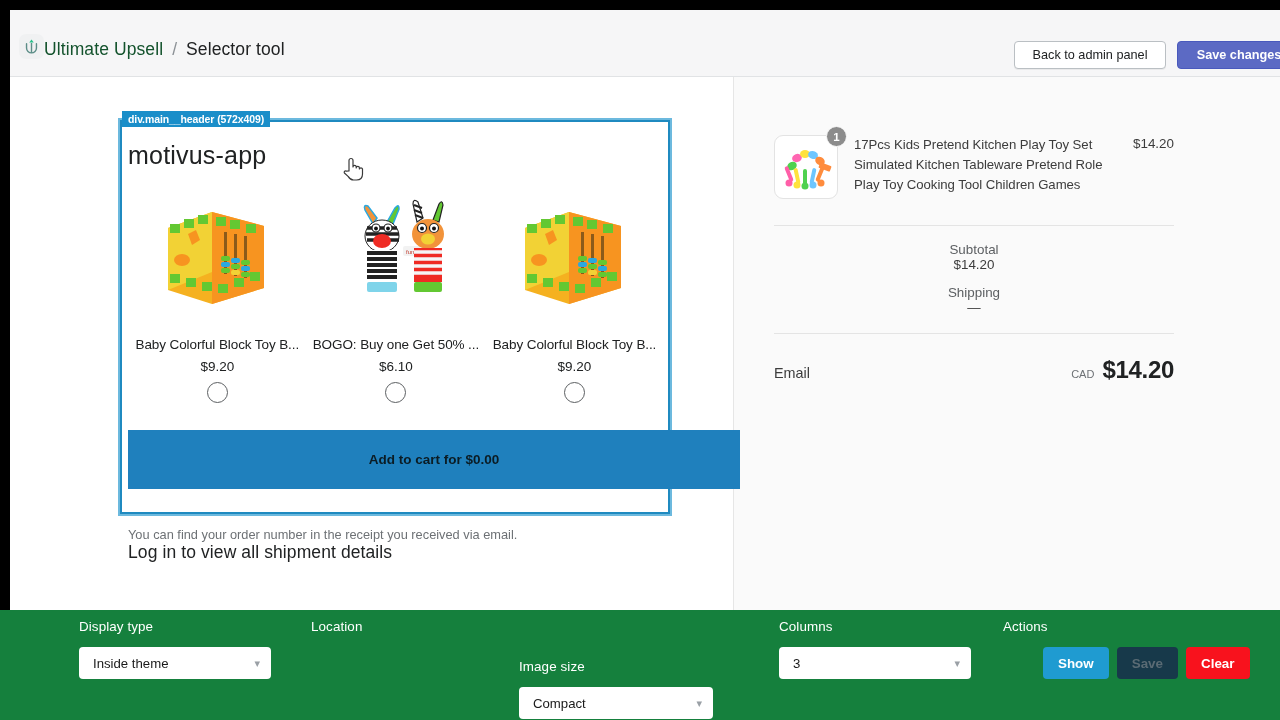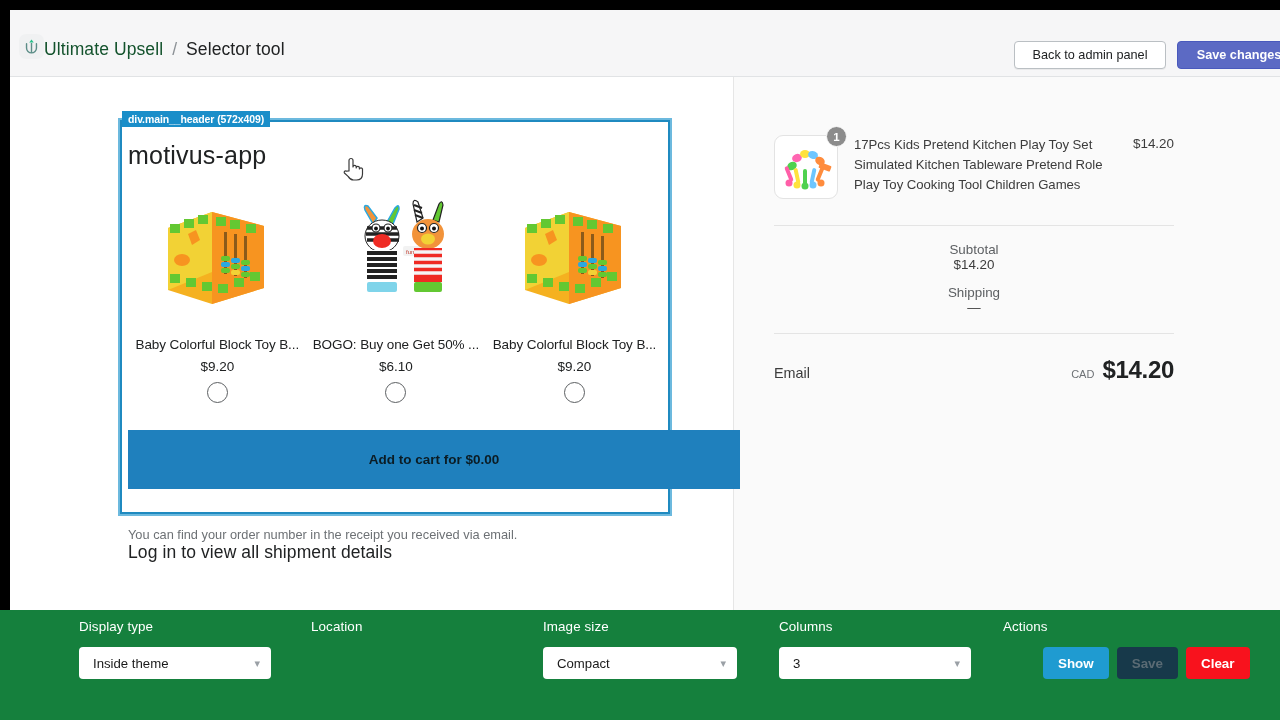--- a/index.html
+++ b/index.html
@@ -192,21 +192,21 @@
   .tb-group { position: absolute; top: 9px; }
   .tb-label { font-size: 13.4px; color: #fff; margin-bottom: 13px; letter-spacing: .1px; }
   .tb-select {
     height: 32px; border-radius: 4px; background: #fff;
     display: flex; align-items: center; justify-content: space-between;
     padding: 0 11px 0 14px; font-size: 13.2px; color: #1a1a1a; cursor: pointer;
   }
   .caret { color: #9aa0a6; font-size: 11px; }
   #g-display { left: 79px; width: 192px; }
   #g-location { left: 311px; width: 192px; }
-  #g-imagesize { left: 543px; width: 194px; }
+  #g-imagesize { left: 519px; width: 194px; margin-top: 40px; }
   #g-columns { left: 779px; width: 192px; }
   #g-actions { left: 1003px; }
   #btn-select {
     height: 32px; border-radius: 4px; background: #1f9bd1; color: #fff;
     display: flex; align-items: center; justify-content: center;
     font-size: 13.4px; font-weight: 600; cursor: pointer;
   }
   #action-btns { display: flex; gap: 8px; padding-left: 40px; }
   .act {
     height: 32px; border-radius: 4px; padding: 0 15px;

